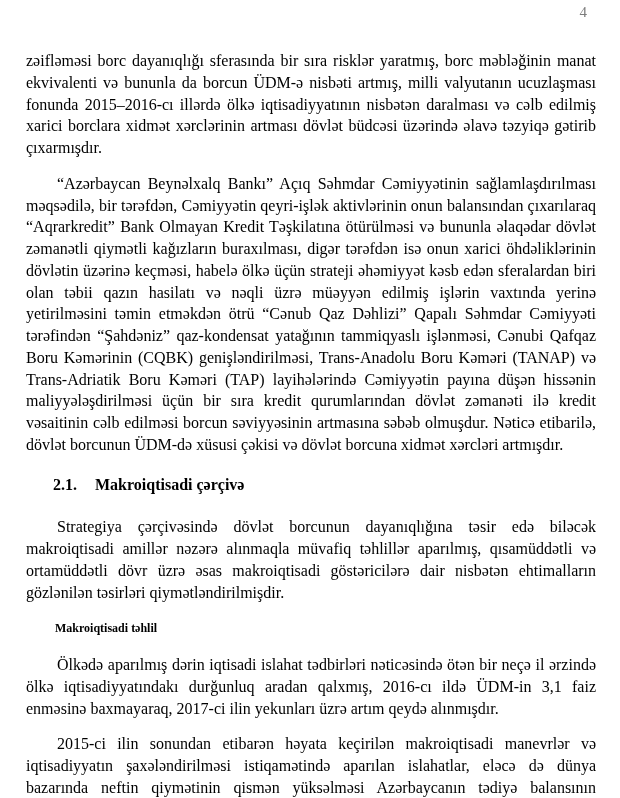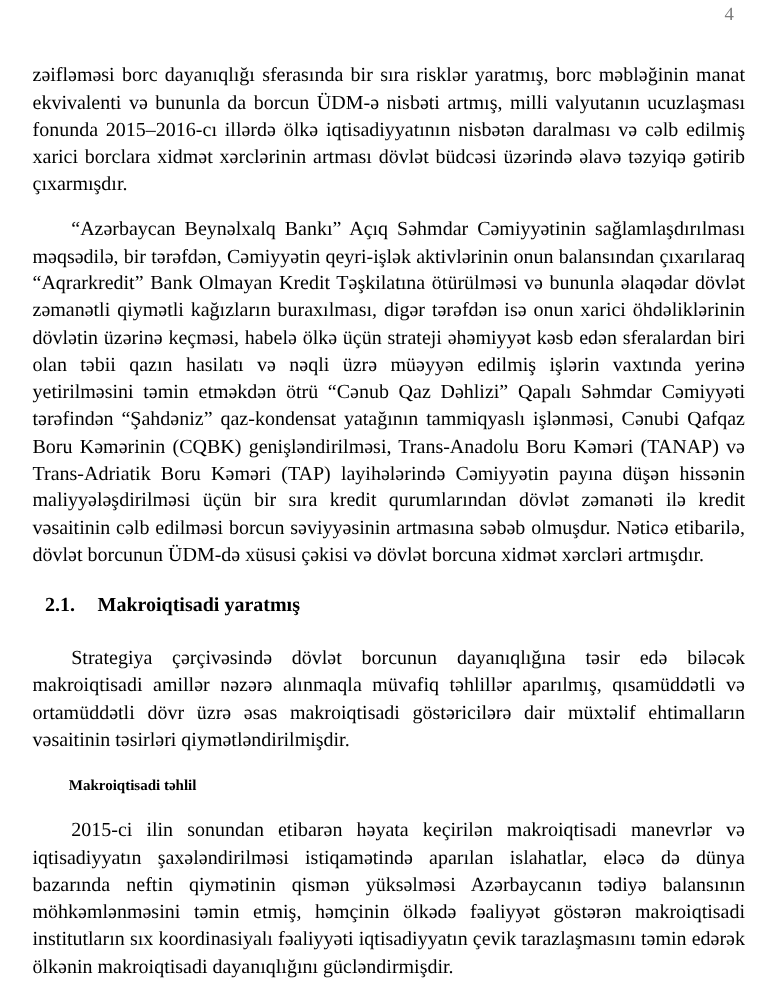--- a/index.html
+++ b/index.html
@@ -46,38 +46,39 @@
   h2.heading {
     margin: 18px 0 21px 0;
     padding: 0;
     font-size: 16px;
     line-height: 21.75px;
     font-weight: bold;
     text-align: left;
   }
   h2.heading .hnum {
     display: inline-block;
-    margin-left: 24px;
+    margin-left: 41px;
     min-width: 42px;
   }
   h3.subheading {
     margin: 15px 0 0 0;
     padding: 0 0 0 43px;
     font-size: 12px;
     line-height: 21.75px;
     font-weight: bold;
     text-align: left;
   }
 </style>
 </head>
 <body>
 
 <div class="page">
   <div class="page-number">4</div>
   <div class="doc-body">
       <p class="para">zəifləməsi borc dayanıqlığı sferasında bir sıra risklər yaratmış, borc məbləğinin manat ekvivalenti və bununla da borcun ÜDM-ə nisbəti artmış, milli valyutanın ucuzlaşması fonunda 2015–2016-cı illərdə ölkə iqtisadiyyatının nisbətən daralması və cəlb edilmiş xarici borclara xidmət xərclərinin artması dövlət büdcəsi üzərində əlavə təzyiqə gətirib çıxarmışdır.</p>
       <p class="para indent">“Azərbaycan Beynəlxalq Bankı” Açıq Səhmdar Cəmiyyətinin sağlamlaşdırılması məqsədilə, bir tərəfdən, Cəmiyyətin qeyri-işlək aktivlərinin onun balansından çıxarılaraq “Aqrarkredit” Bank Olmayan Kredit Təşkilatına ötürülməsi və bununla əlaqədar dövlət zəmanətli qiymətli kağızların buraxılması, digər tərəfdən isə onun xarici öhdəliklərinin dövlətin üzərinə keçməsi, habelə ölkə üçün strateji əhəmiyyət kəsb edən sferalardan biri olan təbii qazın hasilatı və nəqli üzrə müəyyən edilmiş işlərin vaxtında yerinə yetirilməsini təmin etməkdən ötrü “Cənub Qaz Dəhlizi” Qapalı Səhmdar Cəmiyyəti tərəfindən “Şahdəniz” qaz-kondensat yatağının tammiqyaslı işlənməsi, Cənubi Qafqaz Boru Kəmərinin (CQBK) genişləndirilməsi, Trans-Anadolu Boru Kəməri (TANAP) və Trans-Adriatik Boru Kəməri (TAP) layihələrində Cəmiyyətin payına düşən hissənin maliyyələşdirilməsi üçün bir sıra kredit qurumlarından dövlət zəmanəti ilə kredit vəsaitinin cəlb edilməsi borcun səviyyəsinin artmasına səbəb olmuşdur. Nəticə etibarilə, dövlət borcunun ÜDM-də xüsusi çəkisi və dövlət borcuna xidmət xərcləri artmışdır.</p>
-      <h2 class="heading"><span class="hnum">2.1.</span><span class="htitle">Makroiqtisadi yaratmış</span></h2>
-      <p class="para indent">Strategiya çərçivəsində dövlət borcunun dayanıqlığına təsir edə biləcək makroiqtisadi amillər nəzərə alınmaqla müvafiq təhlillər aparılmış, qısamüddətli və ortamüddətli dövr üzrə əsas makroiqtisadi göstəricilərə dair müxtəlif ehtimalların vəsaitinin təsirləri qiymətləndirilmişdir.</p>
+      <h2 class="heading"><span class="hnum">2.1.</span><span class="htitle">Makroiqtisadi çərçivə</span></h2>
+      <p class="para indent">Strategiya çərçivəsində dövlət borcunun dayanıqlığına təsir edə biləcək makroiqtisadi amillər nəzərə alınmaqla müvafiq təhlillər aparılmış, qısamüddətli və ortamüddətli dövr üzrə əsas makroiqtisadi göstəricilərə dair nisbətən ehtimalların gözlənilən təsirləri qiymətləndirilmişdir.</p>
       <h3 class="subheading">Makroiqtisadi təhlil</h3>
+      <p class="para indent">Ölkədə aparılmış dərin iqtisadi islahat tədbirləri nəticəsində ötən bir neçə il ərzində ölkə iqtisadiyyatındakı durğunluq aradan qalxmış, 2016-cı ildə ÜDM-in 3,1 faiz enməsinə baxmayaraq, 2017-ci ilin yekunları üzrə artım qeydə alınmışdır.</p>
       <p class="para indent">2015-ci ilin sonundan etibarən həyata keçirilən makroiqtisadi manevrlər və iqtisadiyyatın şaxələndirilməsi istiqamətində aparılan islahatlar, eləcə də dünya bazarında neftin qiymətinin qismən yüksəlməsi Azərbaycanın tədiyə balansının möhkəmlənməsini təmin etmiş, həmçinin ölkədə fəaliyyət göstərən makroiqtisadi institutların sıx koordinasiyalı fəaliyyəti iqtisadiyyatın çevik tarazlaşmasını təmin edərək ölkənin makroiqtisadi dayanıqlığını gücləndirmişdir.</p>
     </div>
 </div>
 
 </body></html>

